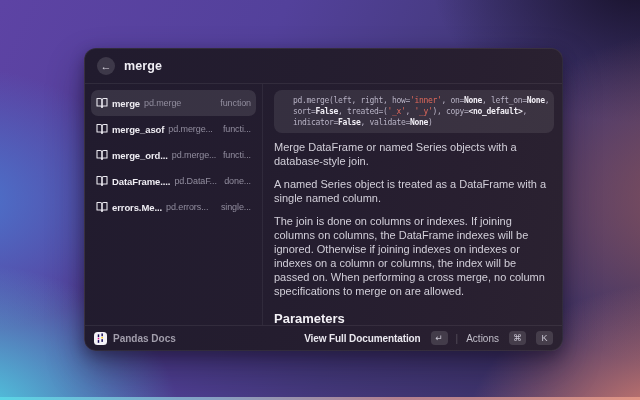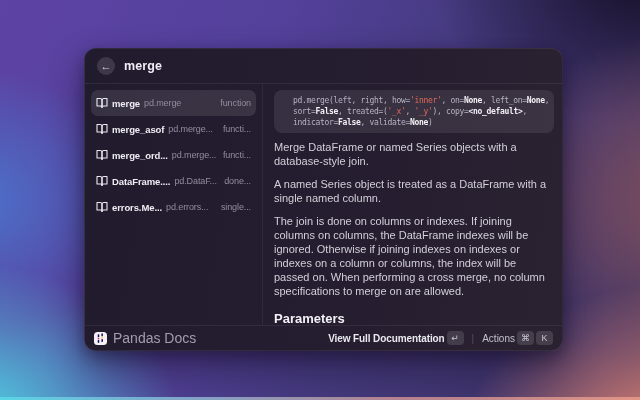--- a/index.html
+++ b/index.html
@@ -64,23 +64,23 @@
 
   .description p{margin:0 0 9px 0;font-size:11px;line-height:14px;color:#d2cfd9;}
   .params-heading{margin:13px 0 8px 0;font-size:13px;font-weight:700;color:#f3f1f6;}
 
   
   .footer{flex:0 0 24px;height:24px;display:flex;align-items:center;
     border-top:1px solid rgba(255,255,255,.07);padding:0 9px;gap:6px;}
   .pandas-badge{width:13px;height:13px;border-radius:3.5px;background:#f4f2f7;
     display:flex;align-items:center;justify-content:center;flex:0 0 13px;}
   .pandas-badge svg{width:11px;height:11px;}
-  .app-name{font-size:14px;color:#a29eac;}
+  .app-name{font-size:10px;color:#a29eac;font-weight:bold;}
   .footer-spacer{flex:1;}
-  .footer-btn{display:flex;align-items:center;gap:2px;background:none;border:none;
+  .footer-btn{display:flex;align-items:center;gap:10px;background:none;border:none;
     padding:0;cursor:pointer;font-family:inherit;}
   .primary-label{font-size:10px;font-weight:700;color:#eae8ef;letter-spacing:-.1px;}
   .secondary-label{font-size:10px;color:#c2bfca;}
   .kbd{display:inline-flex;align-items:center;justify-content:center;min-width:9px;
     height:14px;padding:0 4px;border-radius:4px;background:rgba(255,255,255,.13);
     font-size:9px;color:#cbc7d4;font-family:inherit;}
   .footer-divider{color:rgba(255,255,255,.2);font-size:10px;margin:0 2px;}
 </style>
 </head>
 <body>

